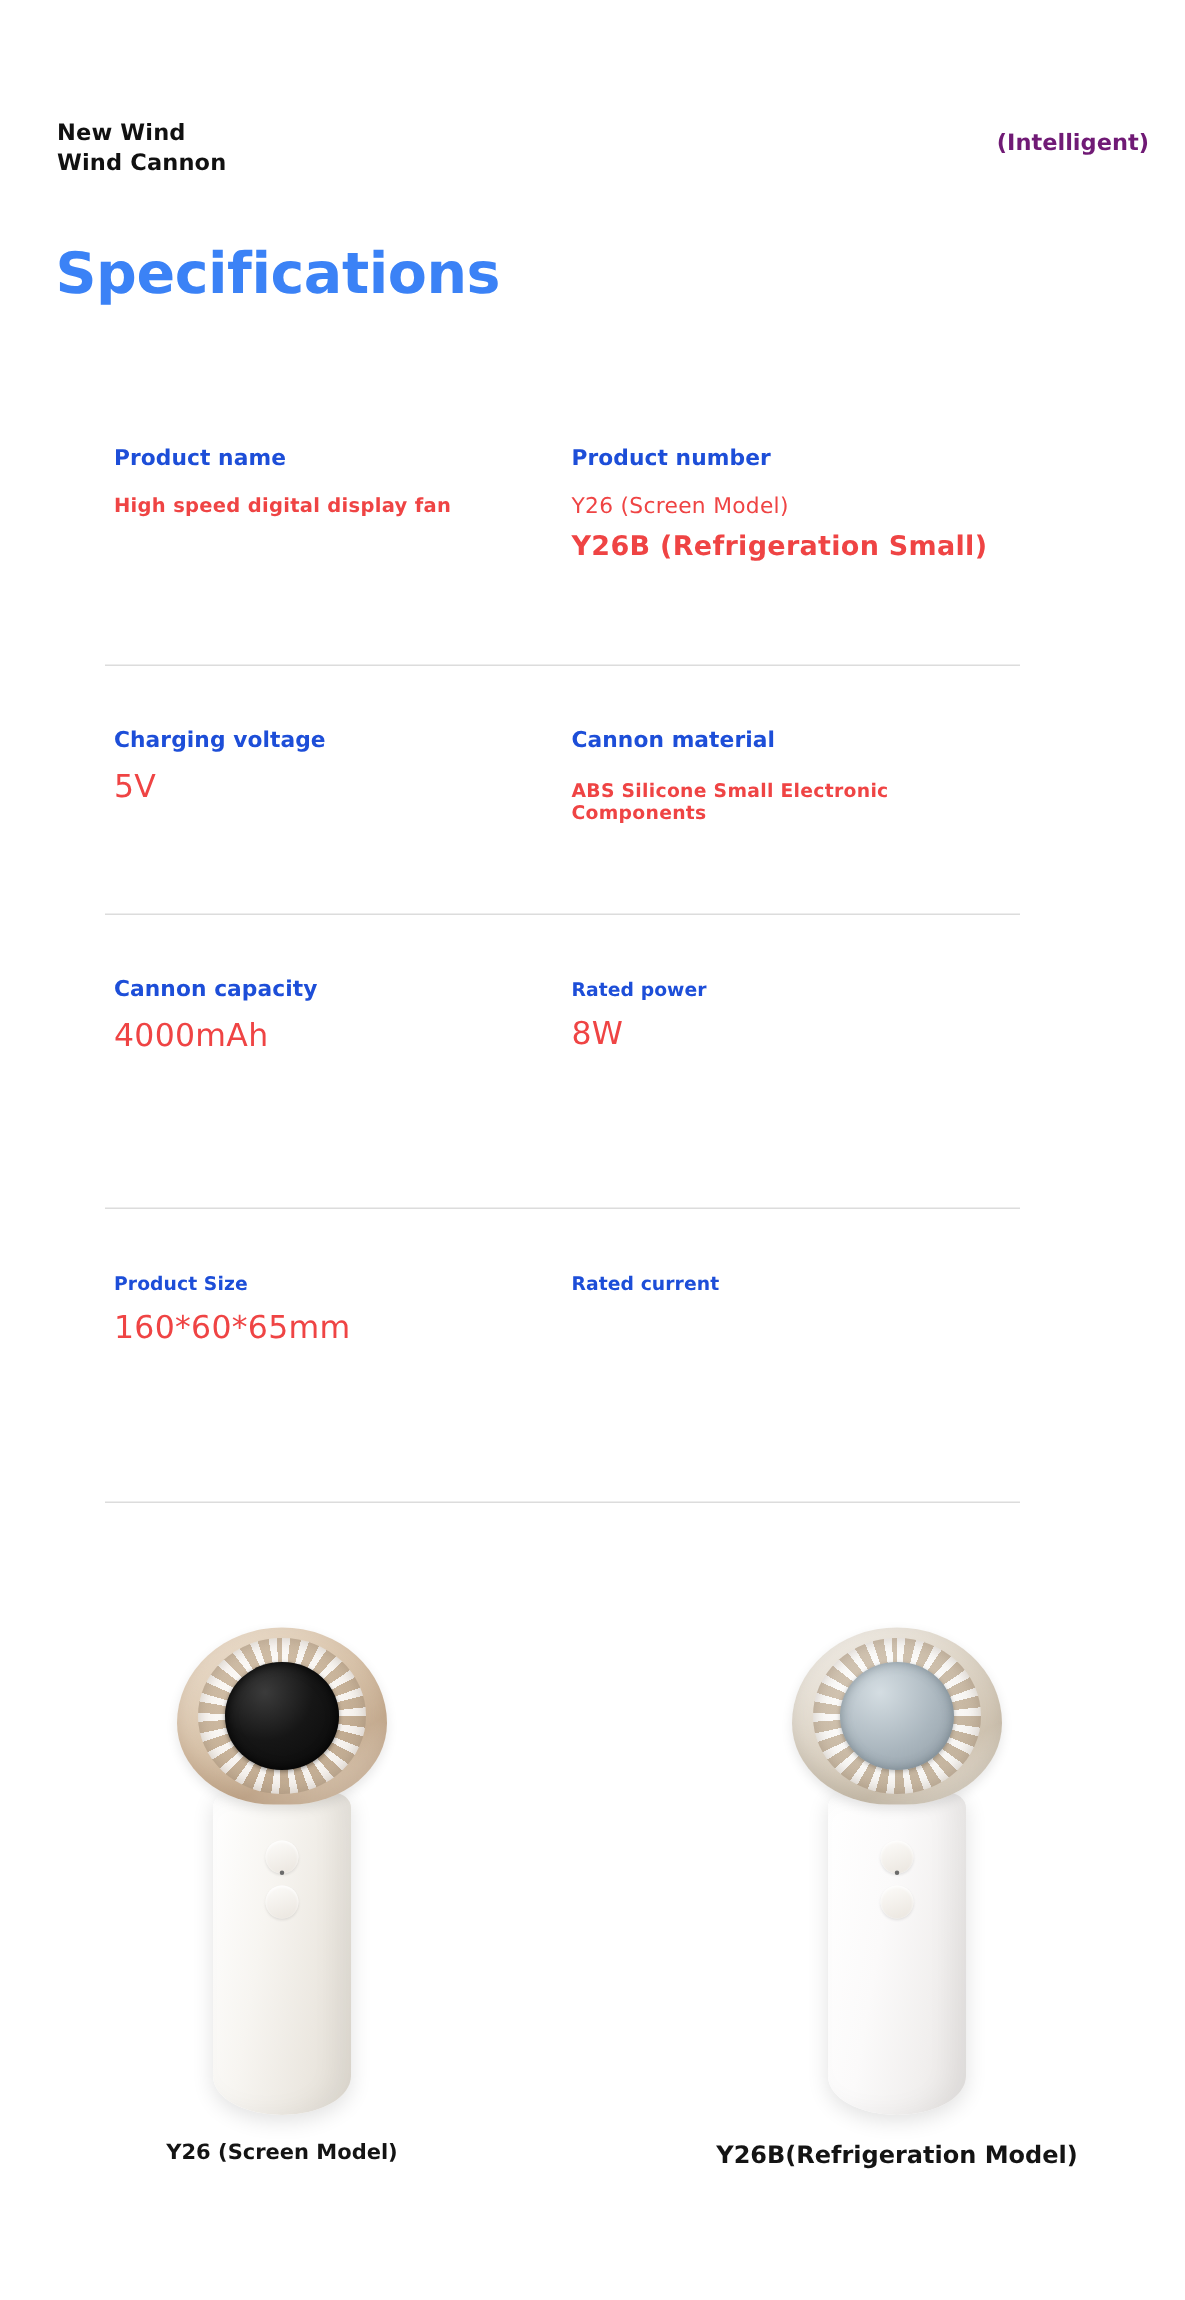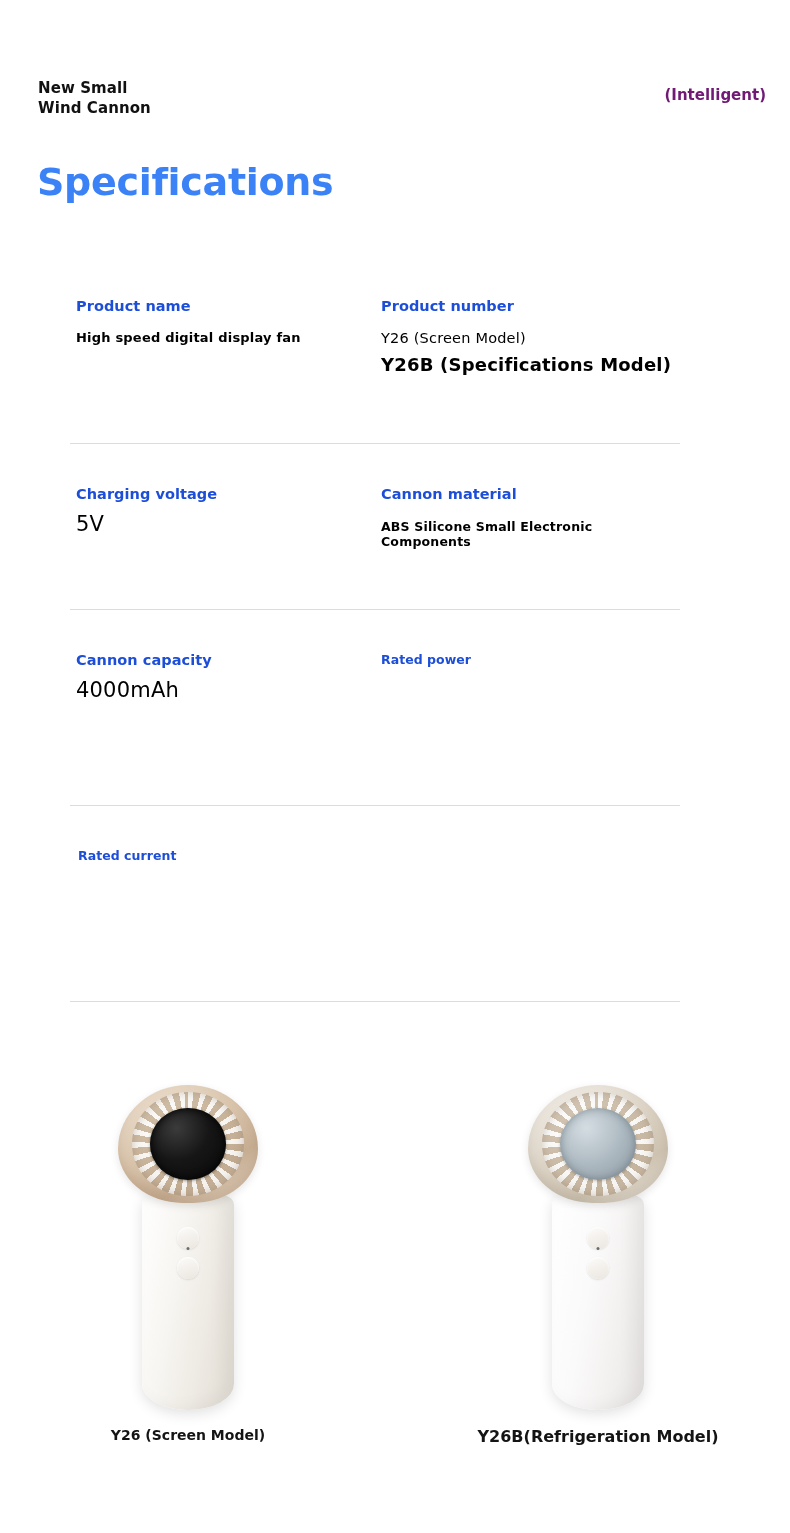--- a/index.html
+++ b/index.html
@@ -73,21 +73,21 @@
     font-weight: 700;
     color: #1d4ed8;
     letter-spacing: 0.05px;
   }
   .spec-label.small { font-size: 12.5px; }
 
   .spec-value {
     margin-top: 10px;
     font-size: 21px;
     font-weight: 400;
-    color: #000000;
+    color: #ef4444;
     letter-spacing: 0.2px;
   }
   .spec-value.bold-sm {
     font-size: 13px;
     font-weight: 700;
     margin-top: 16px;
   }
   .spec-value.med {
     font-size: 14.5px;
     font-weight: 500;
@@ -235,40 +235,40 @@
     font-weight: 700;
     color: #141414;
   }
   .caption.big { font-size: 16px; }
 </style>
 </head>
 <body>
 
 <div class="header">
   <div class="brand">
-    <span>New Small</span>
+    <span>New Wind</span>
     <span class="brand-line2">Wind Cannon</span>
   </div>
   <div class="intelligent">(Intelligent)</div>
 </div>
 
 <div class="page-title">Specifications</div>
 
 <div class="specs">
 
   <div class="row-block block1">
     <div class="spec-row">
       <div class="spec-cell left">
         <div class="spec-label">Product name</div>
         <div class="spec-value bold-sm">High speed digital display fan</div>
       </div>
       <div class="spec-cell right">
         <div class="spec-label">Product number</div>
         <div class="spec-value med">Y26 (Screen Model)</div>
-        <div class="spec-value bold-md">Y26B (Specifications Model)</div>
+        <div class="spec-value bold-md">Y26B (Refrigeration Small)</div>
       </div>
     </div>
   </div>
   <div class="divider"></div>
 
   <div class="row-block block2">
     <div class="spec-row">
       <div class="spec-cell left">
         <div class="spec-label">Charging voltage</div>
         <div class="spec-value">5V</div>
@@ -282,27 +282,32 @@
   <div class="divider"></div>
 
   <div class="row-block block3">
     <div class="spec-row">
       <div class="spec-cell left">
         <div class="spec-label">Cannon capacity</div>
         <div class="spec-value">4000mAh</div>
       </div>
       <div class="spec-cell right">
         <div class="spec-label small">Rated power</div>
+        <div class="spec-value">8W</div>
       </div>
     </div>
   </div>
   <div class="divider"></div>
 
   <div class="row-block block4">
     <div class="spec-row">
+      <div class="spec-cell left">
+        <div class="spec-label small">Product Size</div>
+        <div class="spec-value">160*60*65mm</div>
+      </div>
       <div class="spec-cell right">
         <div class="spec-label small">Rated current</div>
       </div>
     </div>
   </div>
   <div class="divider"></div>
 
 </div>
 
 <div class="products">

